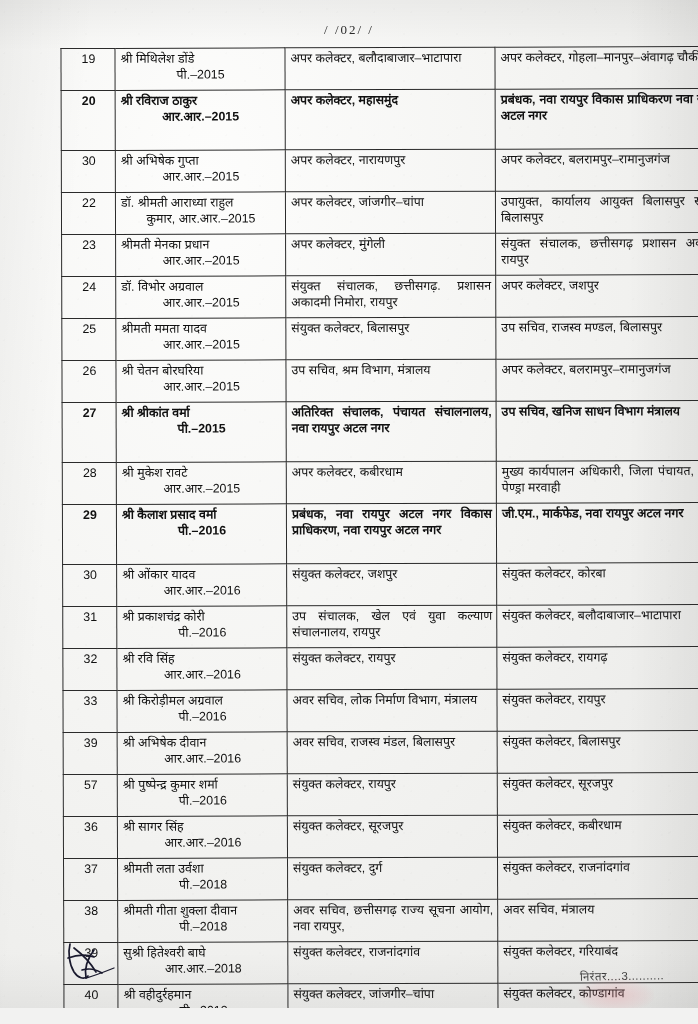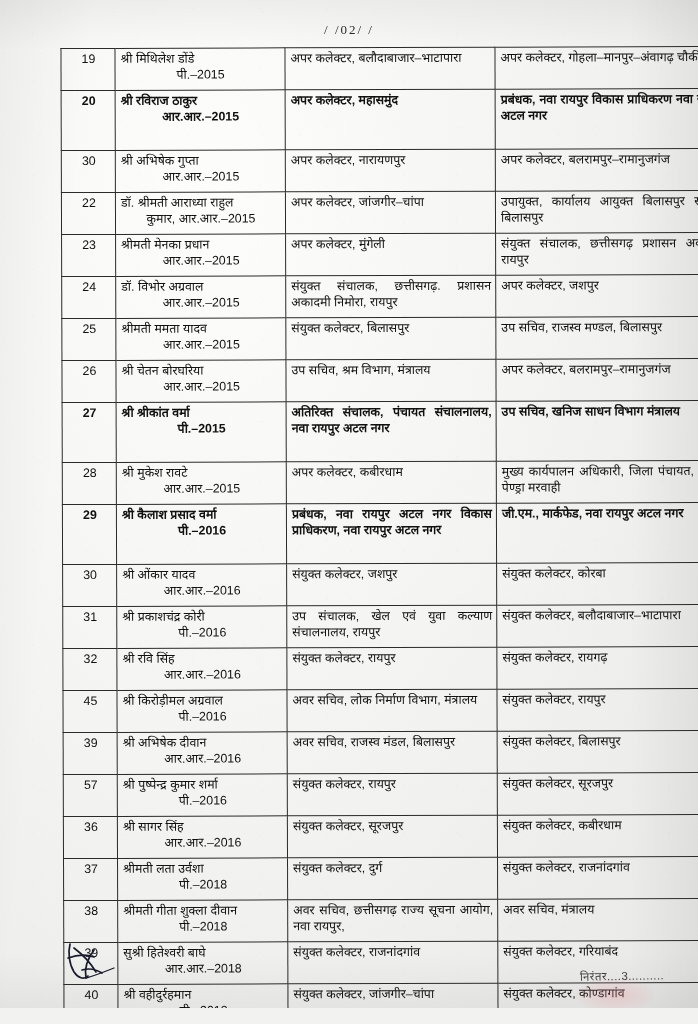--- a/index.html
+++ b/index.html
@@ -245,21 +245,21 @@
           <tr class="h2">
             <td class="c-sno">32</td>
             <td class="c-name">
               <span class="nm">श्री रवि सिंह</span>
               <span class="batch">आर.आर.–2016</span>
             </td>
             <td class="c-from just">संयुक्त कलेक्टर, रायपुर</td>
             <td class="c-to just">संयुक्त कलेक्टर, रायगढ़</td>
           </tr>
           <tr class="h2">
-            <td class="c-sno">45</td>
+            <td class="c-sno">33</td>
             <td class="c-name">
               <span class="nm">श्री किरोड़ीमल अग्रवाल</span>
               <span class="batch">पी.–2016</span>
             </td>
             <td class="c-from just">अवर सचिव, लोक निर्माण विभाग, मंत्रालय</td>
             <td class="c-to just">संयुक्त कलेक्टर, रायपुर</td>
           </tr>
           <tr class="h2">
             <td class="c-sno">39</td>
             <td class="c-name">

